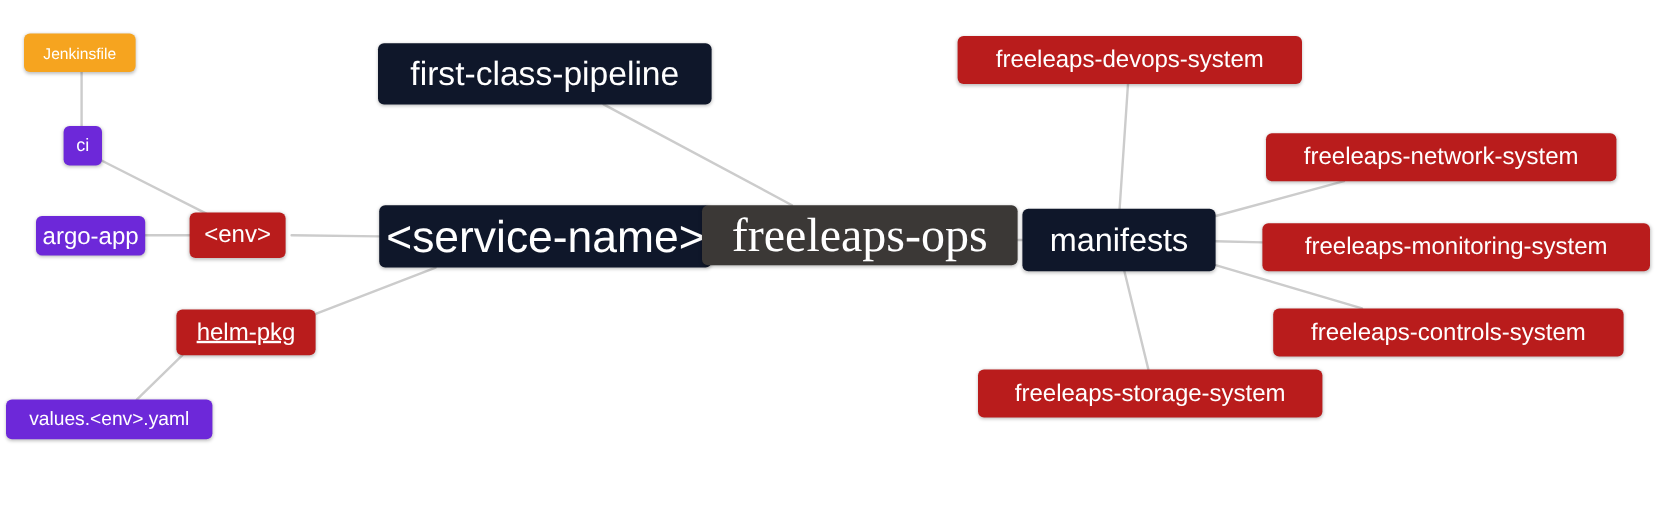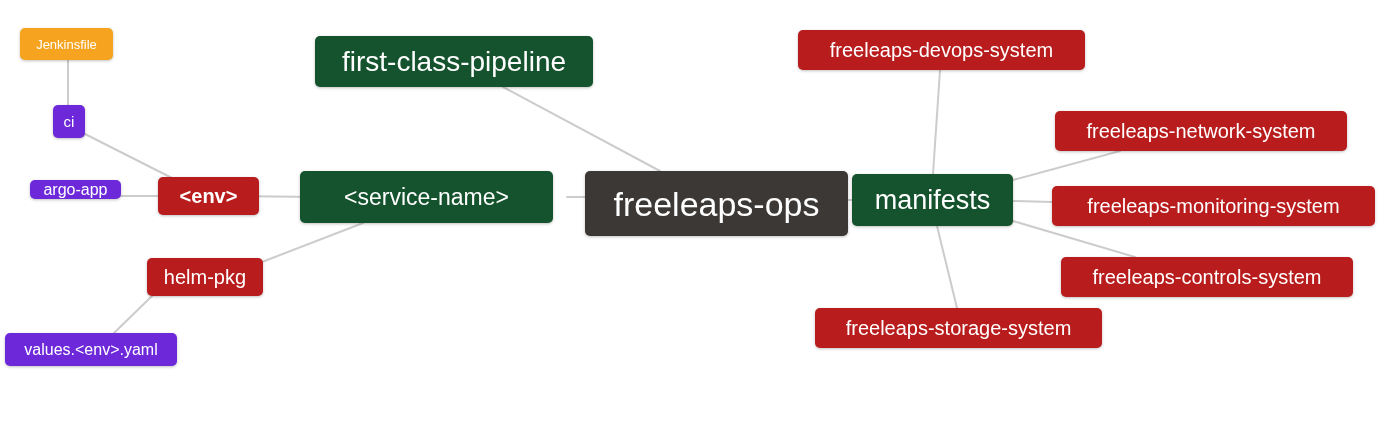--- a/index.html
+++ b/index.html
@@ -9,21 +9,21 @@
   }
   .edges{position:absolute;left:0;top:0;width:1390px;height:421px;}
   .edges line{stroke:#cccccc;stroke-width:2;stroke-linecap:round;}
   .node{
     position:absolute;display:flex;align-items:center;justify-content:center;
     color:#ffffff;border-radius:5px;white-space:nowrap;cursor:pointer;
     box-shadow:0 1px 3px rgba(0,0,0,0.25);
     line-height:1;letter-spacing:0;
   }
   .c-root{background:#3B3836;}
-  .c-branch{background:#14532d;}
+  .c-branch{background:#0f172a;}
   .c-leaf{background:#b91c1c;}
   .c-alert{background:#6d28d9;}
   .c-warn{background:#F6A41F;}
 </style>
 </head>
 <body>
 
 <div class="canvas">
 
   <svg class="edges" viewBox="0 0 1390 421">
@@ -44,45 +44,45 @@
   </svg>
 
   <div class="node c-warn" style="left:20px;  top:28px;  width:93px;  height:32px; font-size:13px;">
     <span>Jenkinsfile</span>
   </div>
 
   <div class="node c-alert" style="left:53px;  top:105px; width:32px;  height:33px; font-size:15px;">
     <span>ci</span>
   </div>
 
-  <div class="node c-alert" style="left:30px;  top:180px; width:91px;  height:19px; font-size:16px;">
+  <div class="node c-alert" style="left:30px;  top:180px; width:91px;  height:33px; font-size:20px;">
     <span>argo-app</span>
   </div>
 
-  <div class="node c-leaf" style="left:158px; top:177px; width:101px;  height:38px; font-size:20px;font-weight:bold;">
+  <div class="node c-leaf" style="left:158px; top:177px; width:80px;  height:38px; font-size:20px;">
     <span>&lt;env&gt;</span>
   </div>
 
-  <div class="node c-leaf" style="left:147px; top:258px; width:116px; height:38px; font-size:20px;">
+  <div class="node c-leaf" style="left:147px; top:258px; width:116px; height:38px; font-size:20px;text-decoration:underline;">
     <span>helm-pkg</span>
   </div>
 
   <div class="node c-alert" style="left:5px;   top:333px; width:172px; height:33px; font-size:16px;">
     <span>values.&lt;env&gt;.yaml</span>
   </div>
 
   <div class="node c-branch" style="left:315px; top:36px;  width:278px; height:51px; font-size:28px;">
     <span>first-class-pipeline</span>
   </div>
 
-  <div class="node c-branch" style="left:300px; top:171px; width:253px; height:52px; font-size:23px;">
+  <div class="node c-branch" style="left:316px; top:171px; width:277px; height:52px; font-size:37px;">
     <span>&lt;service-name&gt;</span>
   </div>
 
-  <div class="node c-root" style="left:585px; top:171px; width:263px; height:65px; font-size:34px;">
+  <div class="node c-root" style="left:585px; top:171px; width:263px; height:50px; font-size:40px;font-family:Liberation Serif, serif;">
     <span>freeleaps-ops</span>
   </div>
 
   <div class="node c-branch" style="left:852px; top:174px; width:161px; height:52px; font-size:27px;">
     <span>manifests</span>
   </div>
 
   <div class="node c-leaf" style="left:798px; top:30px;  width:287px; height:40px; font-size:20px;">
     <span>freeleaps-devops-system</span>
   </div>

